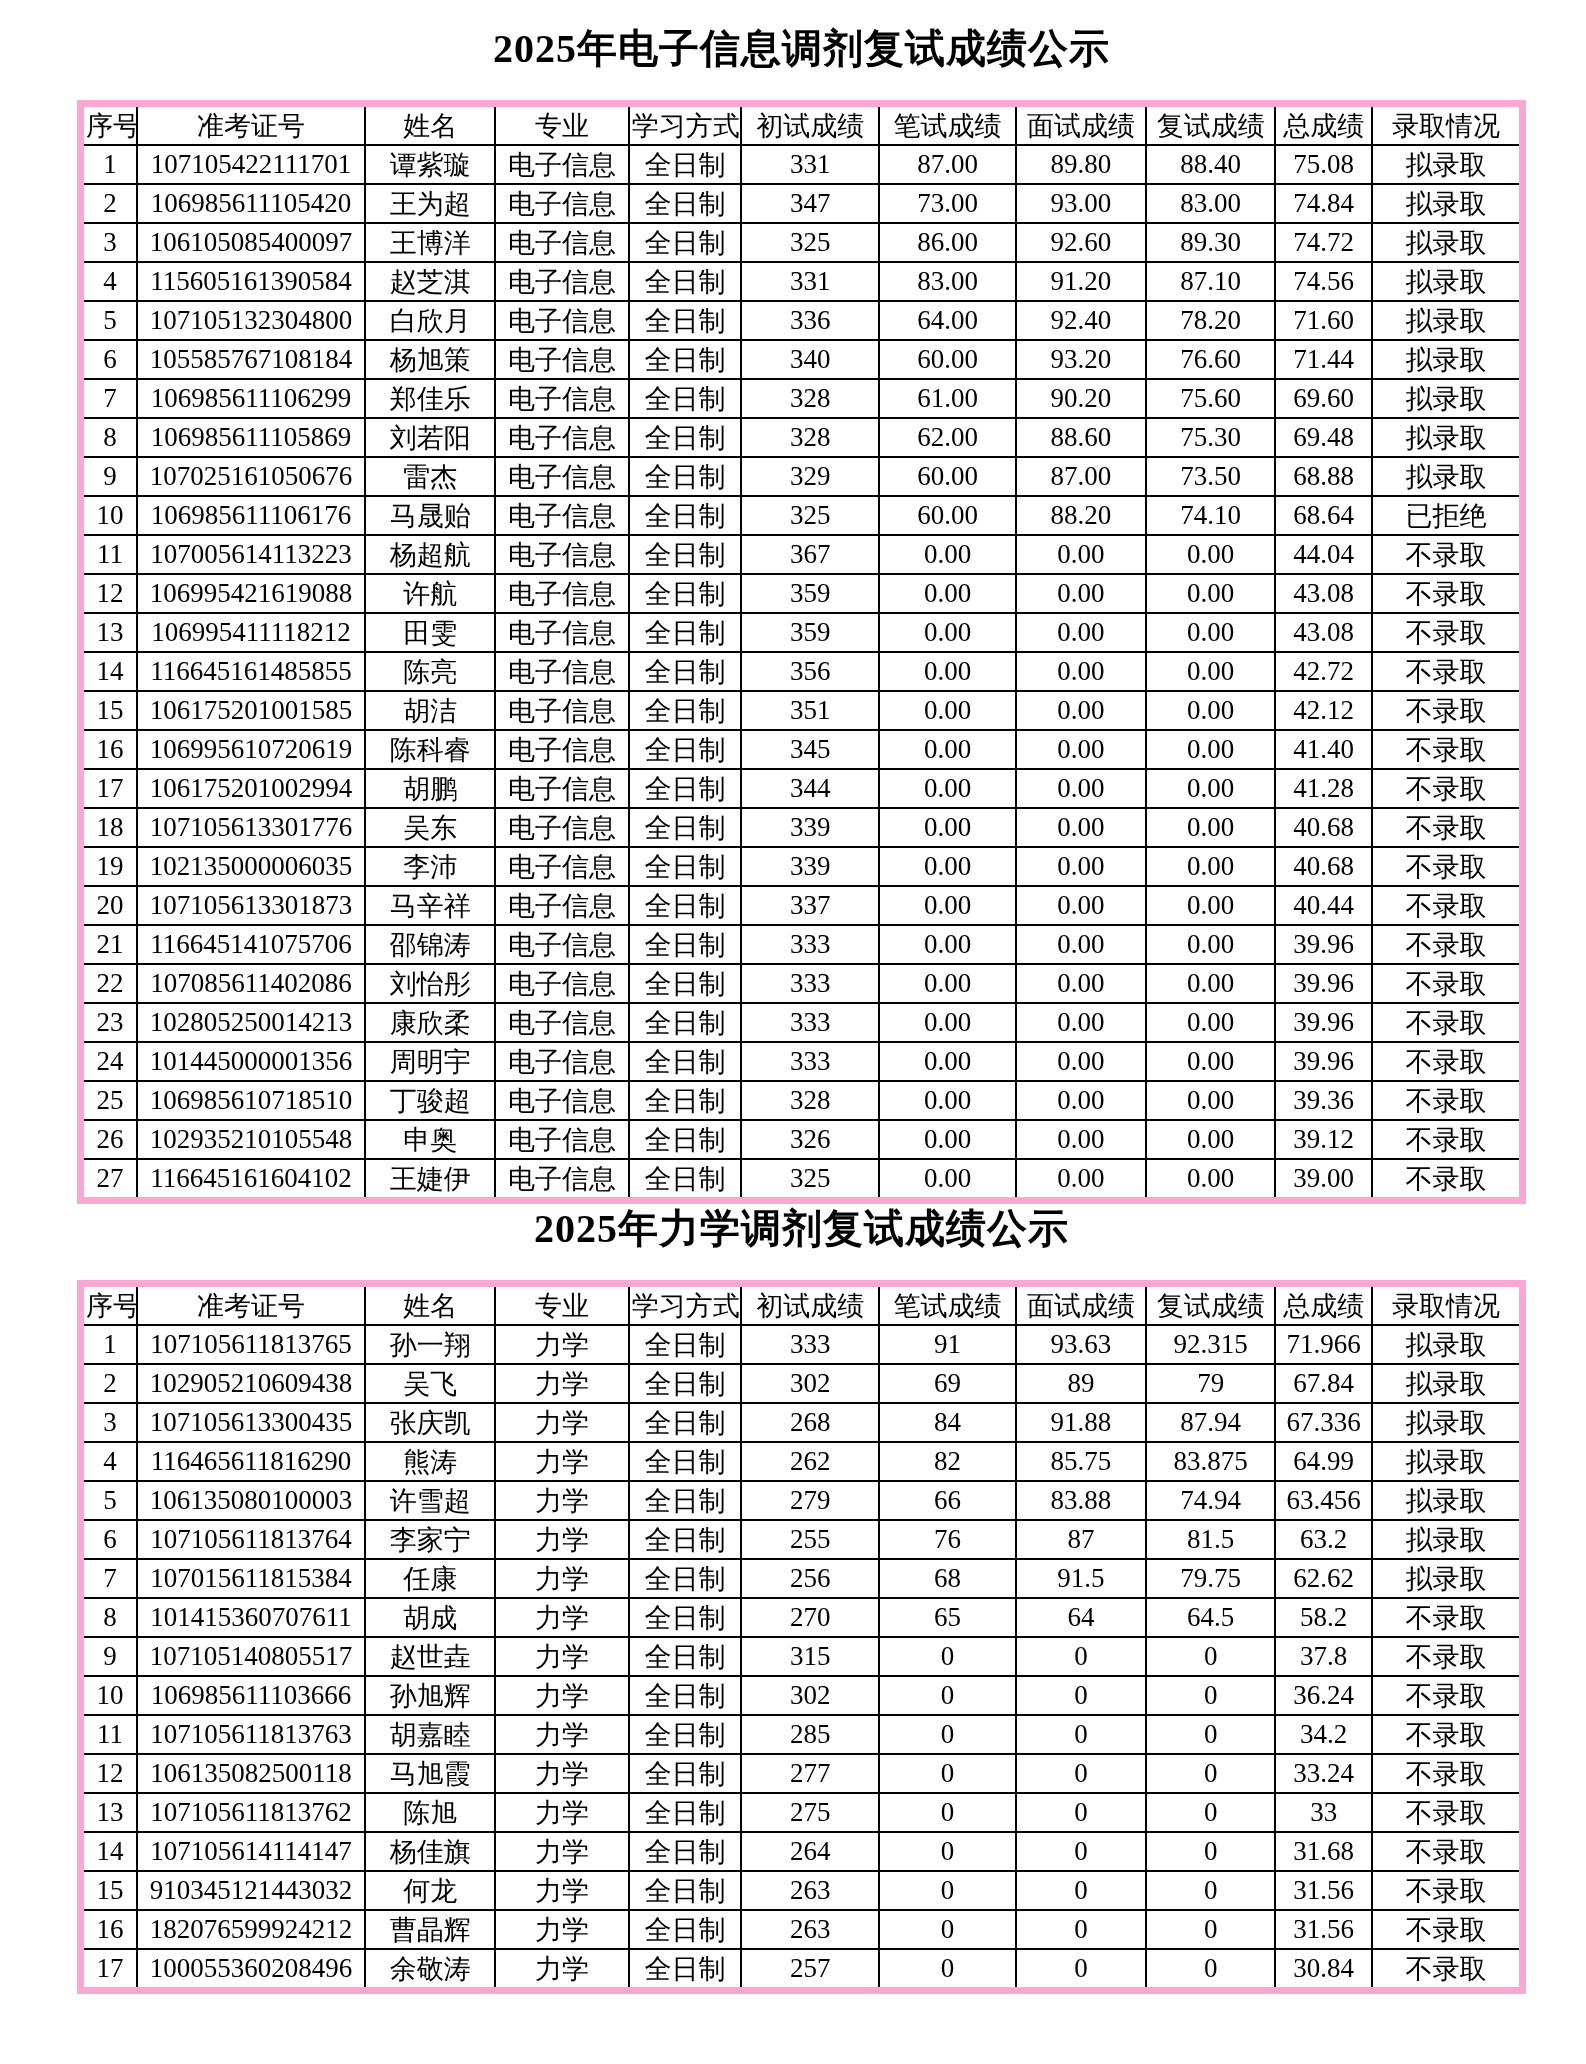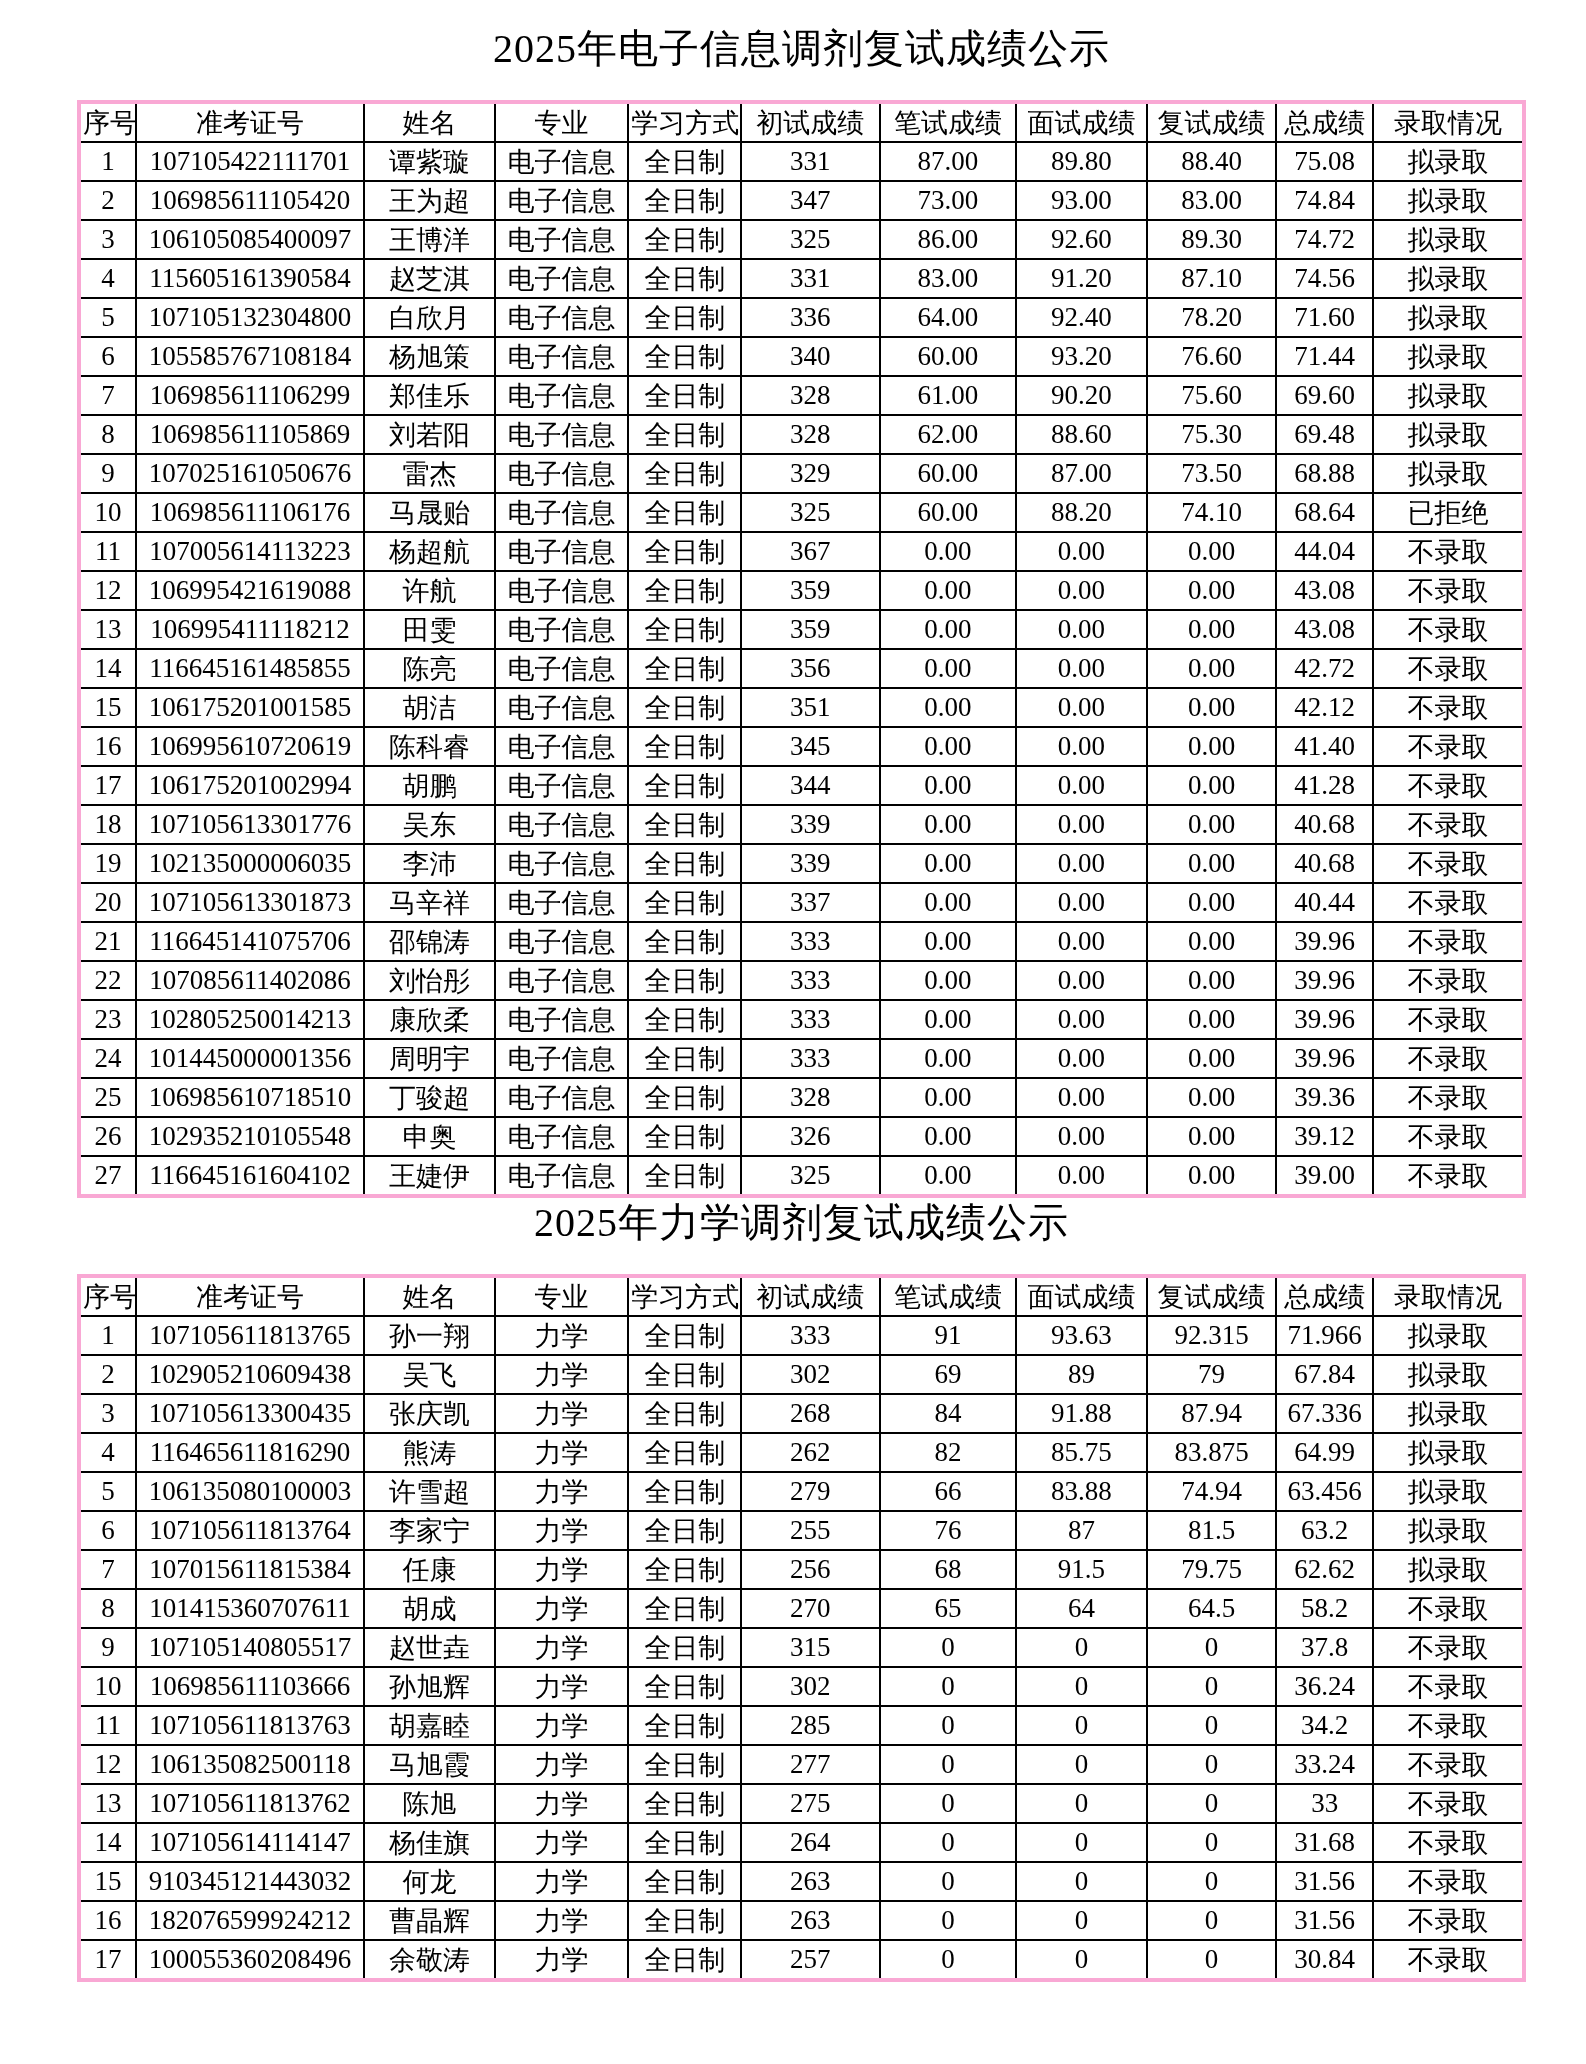--- a/index.html
+++ b/index.html
@@ -14,34 +14,34 @@
   }
   .page {
     box-sizing: border-box;
     width: 1586px;
     min-height: 2064px;
     padding: 24px 60px 8px 77px;
     background: #ffffff;
   }
   .doc-title {
     font-size: 40px;
-    font-weight: normal;
+    font-weight: bold;
     text-align: center;
     line-height: 1.25;
     margin: 0 0 26px 0;
     letter-spacing: 1px;
   }
   .section-2 .doc-title {
   }
   table.score-table {
     width: 100%;
     border-collapse: collapse;
     table-layout: fixed;
     font-size: 27px;
-    border: 4px solid #f9a8d4;
+    border: 7px solid #f9a8d4;
   }
   table.score-table th,
   table.score-table td {
     border: 2px solid #000000;
     text-align: center;
     vertical-align: middle;
     height: 37px;
     padding: 0 2px;
     overflow: hidden;
     white-space: nowrap;

